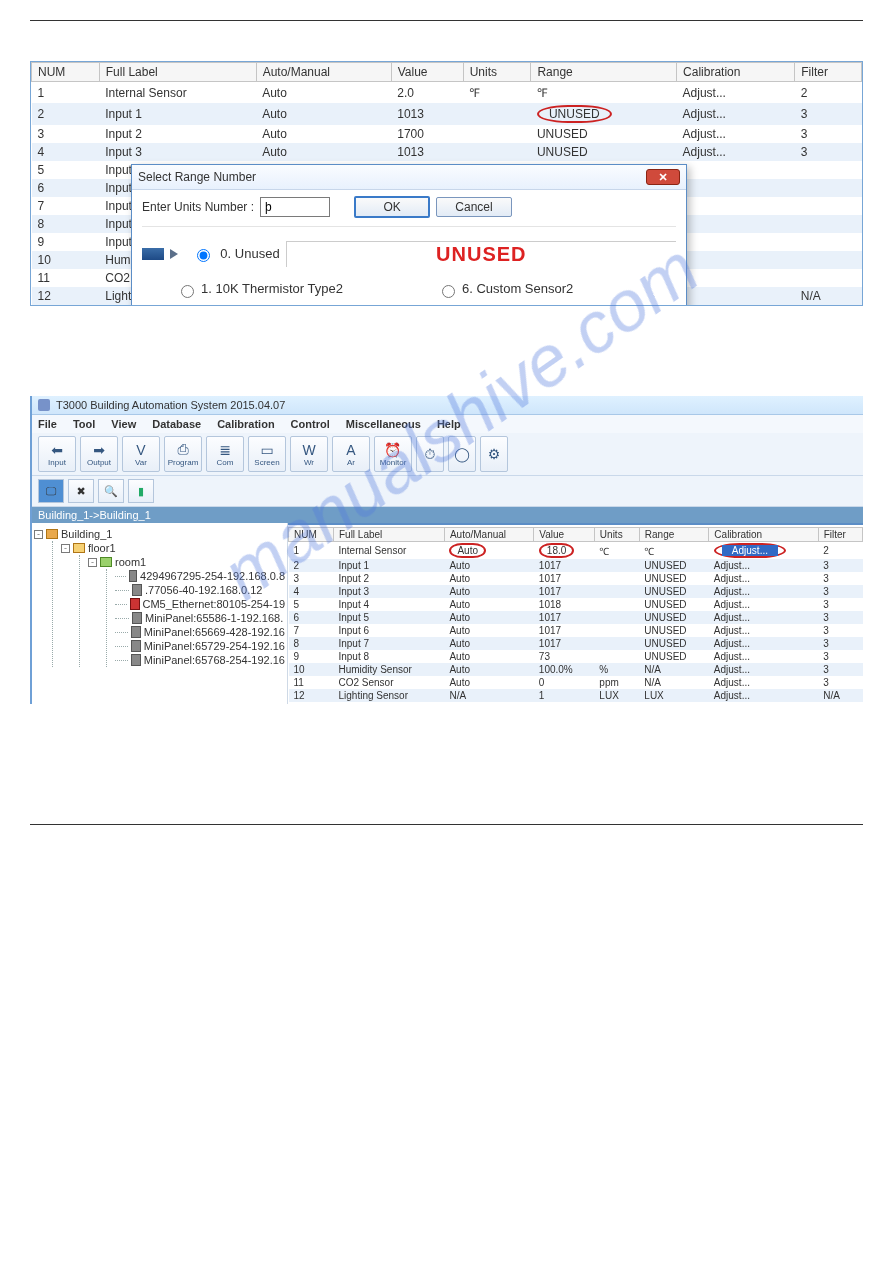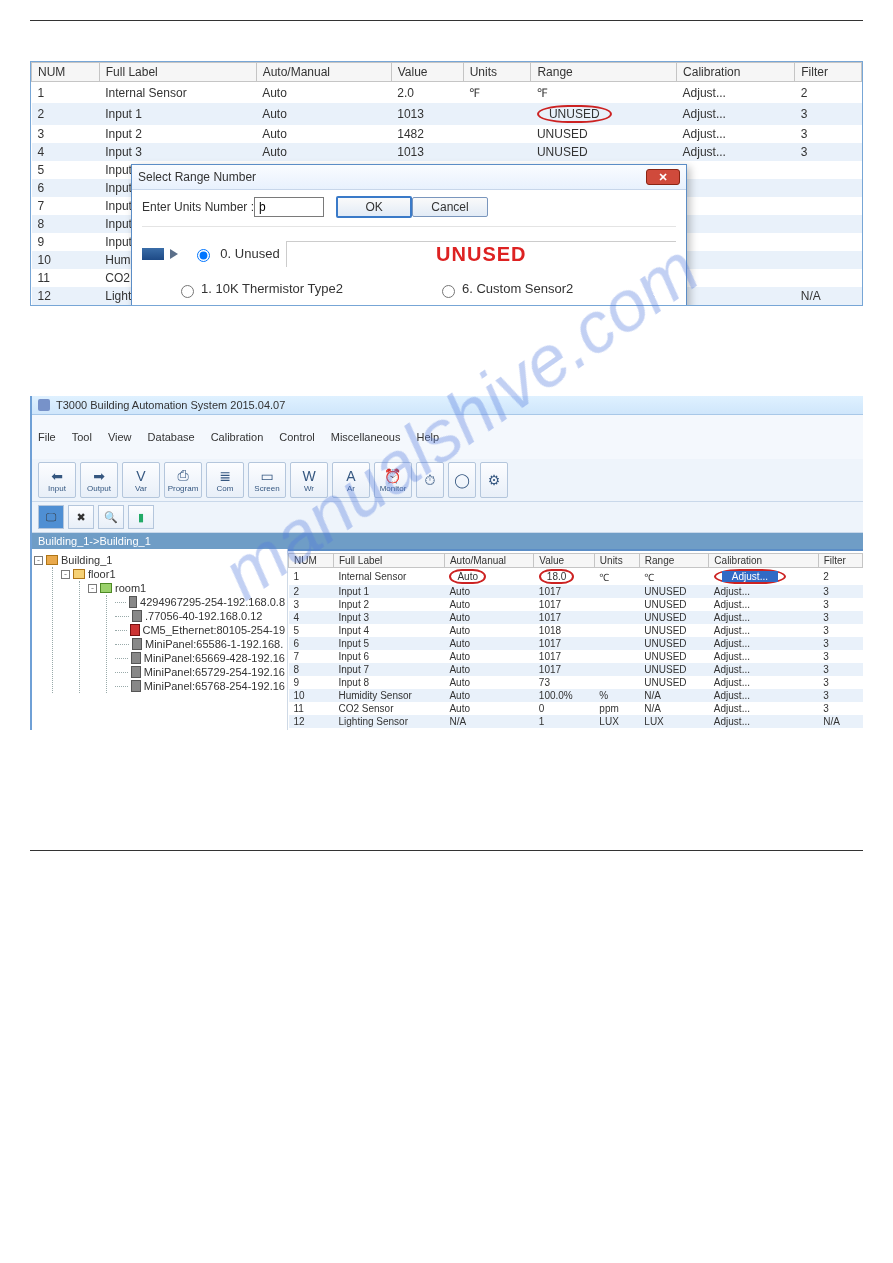--- a/index.html
+++ b/index.html
@@ -59,21 +59,21 @@
   }
   .dlg .titlebar .closebtn {
     background: #d04a3b;
     border: 1px solid #8a2413;
     color: #fff; font-weight: bold;
     width: 34px; height: 16px; line-height: 14px;
     text-align: center; border-radius: 3px;
     font-size: 11px;
   }
   .dlg .body { padding: 6px 10px 12px 10px; }
-  .row-top { display: flex; align-items: center; margin-bottom: 8px;}
+  .row-top { display: flex; align-items: center; gap: 6px; margin-bottom: 8px;}
   .row-top input[type=text] {
     width: 70px; height: 20px; border: 1px solid #7a7a7a; padding: 1px 4px; font-size: 12px;
   }
   .btn {
     display: inline-block; min-width: 76px; text-align: center;
     padding: 2px 10px; border: 1px solid #7a96bd; border-radius: 2px;
     background: linear-gradient(#fafafa,#e2ebf6); cursor: default;
     font-size: 12px;
   }
   .btn.ok { border: 2px solid #3a7ac8; }
@@ -93,21 +93,21 @@
   
   .app-clip { border-left: 2px solid #6fa0d6; border-top: 0; border-bottom: 0; border-right: 0; margin-top: 36px; }
   .win-titlebar {
     background: linear-gradient(#dff1ff,#cfe6fb);
     padding: 3px 6px;
     font-size: 11px;
     display: flex; gap: 6px; align-items: center;
     border-bottom: 1px solid #a8c8e8;
   }
   .win-titlebar .ico { width:12px; height:12px; background:#7792c9; border-radius:2px; display:inline-block;}
-  .menubar { padding: 16px 6px; font-size: 11px; display:flex; gap:16px; background:#f4f8fd;}
+  .menubar { padding: 3px 6px; font-size: 11px; display:flex; gap:16px; background:#f4f8fd;font-weight:bold;}
   .toolbar { padding: 3px 6px; display:flex; gap:4px; background:#eef4fb; border-bottom:1px solid #c9d8ea; flex-wrap:wrap;}
   .toolbar .tb {
     width: 38px; height: 36px;
     border: 1px solid #b4c6dc;
     background: linear-gradient(#fcfdff,#e8eff8);
     display:flex; flex-direction:column; align-items:center; justify-content:center;
     font-size: 8px; border-radius: 2px;
     color: #355780;
   }
   .toolbar2 { padding: 3px 6px; display:flex; gap:4px; background:#eef4fb; border-bottom:1px solid #c9d8ea;}
@@ -171,21 +171,21 @@
           <td>1013</td>
           <td></td>
           <td><span class="circ">UNUSED</span></td>
           <td>Adjust...</td>
           <td>3</td>
         </tr>
         <tr>
           <td>3</td>
           <td>Input 2</td>
           <td>Auto</td>
-          <td>1482</td>
+          <td>1700</td>
           <td></td>
           <td>UNUSED</td>
           <td>Adjust...</td>
           <td>3</td>
         </tr>
         <tr class="alt">
           <td>4</td>
           <td>Input 3</td>
           <td>Auto</td>
           <td>1013</td>

